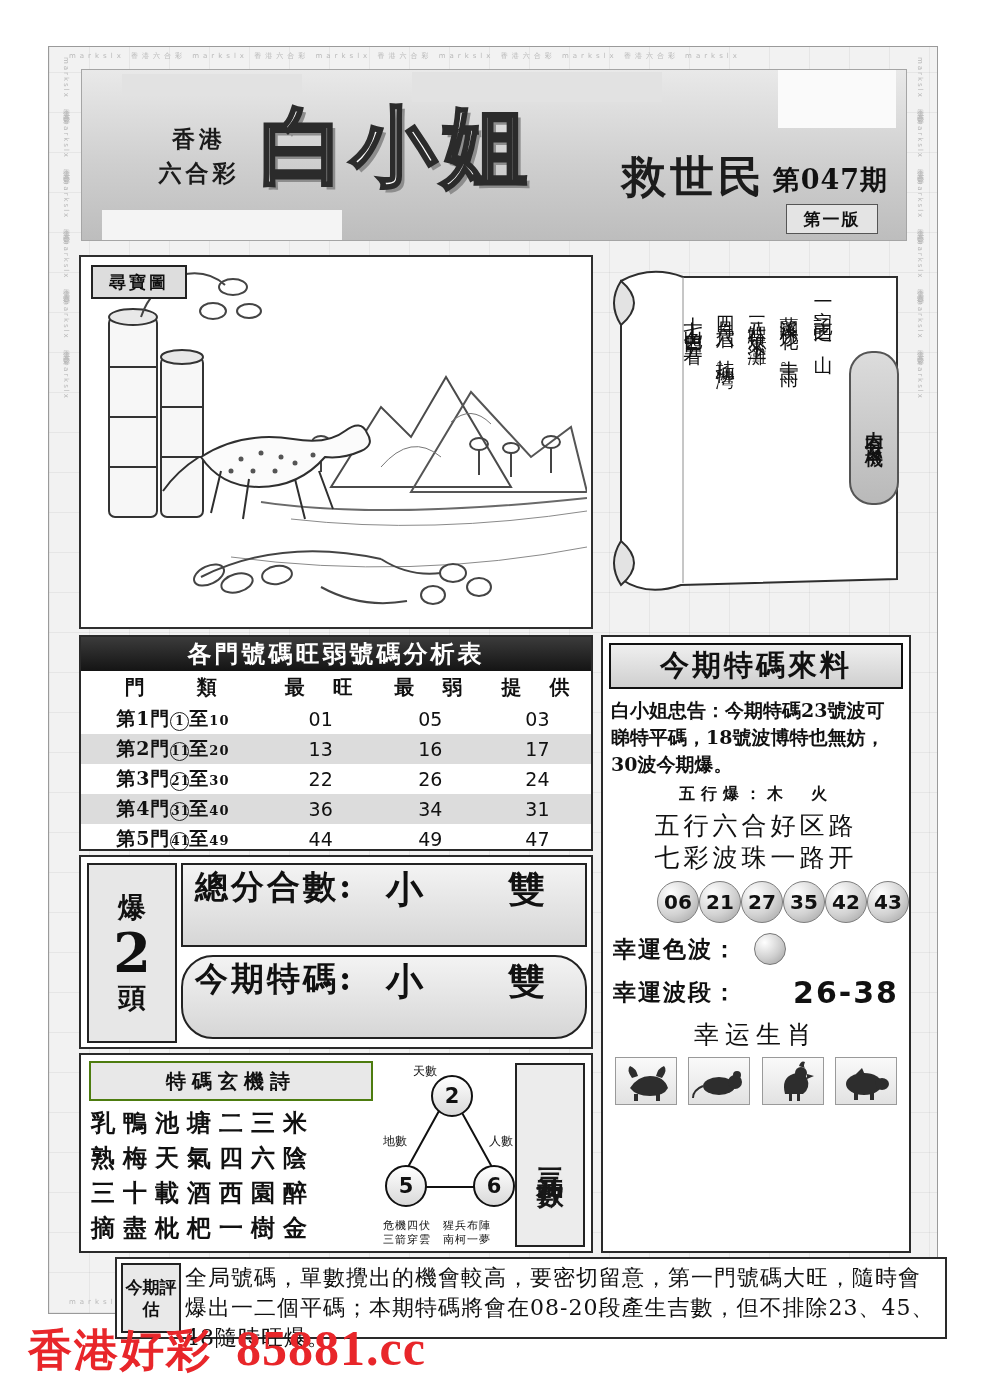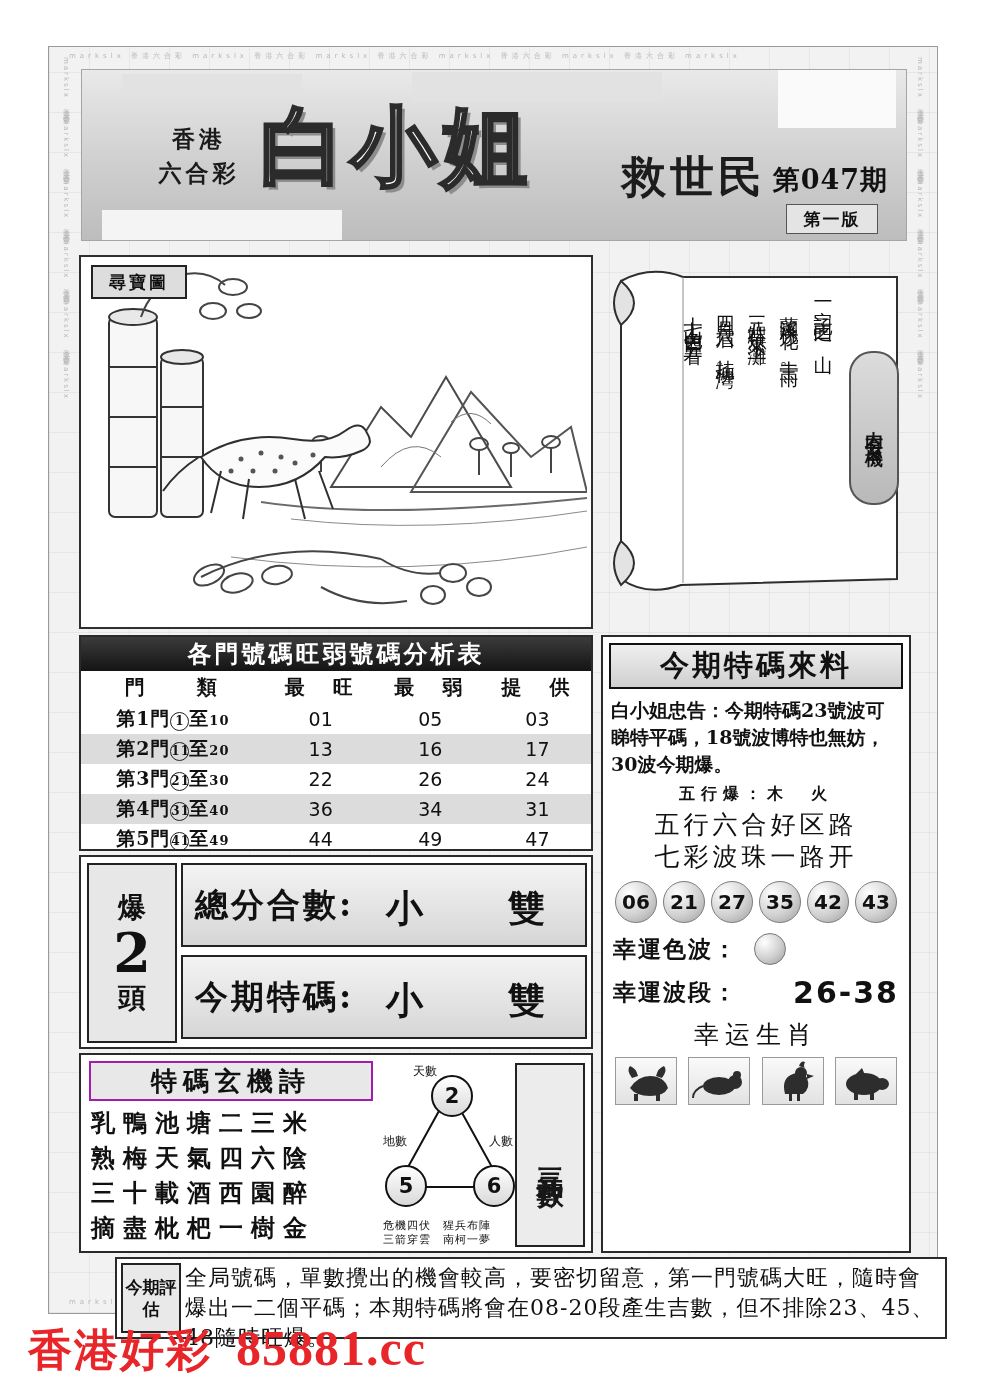--- a/index.html
+++ b/index.html
@@ -69,30 +69,30 @@
   .smallnum{font-size:13px;}
   td.num{font-family:"DejaVu Sans","Liberation Sans",sans-serif;font-size:19px;}
 
   
   #bao-panel{position:absolute;left:30px;top:808px;width:510px;height:190px;background:#fff;border:2px solid #2a2a2a;}
   #bao-left{position:absolute;left:6px;top:6px;width:86px;height:176px;border:2px solid #222;background:#e7e7e7;
             display:flex;flex-direction:column;align-items:center;justify-content:center;
             font-family:"DejaVu Serif","Liberation Serif",serif;font-weight:bold;}
   #bao-left .c1{font-size:28px;} #bao-left .c2{font-size:54px;line-height:52px;} #bao-left .c3{font-size:28px;}
   .bao-row{position:absolute;left:100px;width:402px;height:80px;border:2px solid #222;
-           background:linear-gradient(180deg,#f3f3f3,#d6d6d6);display:flex;align-items:center;}
+           background:linear-gradient(180deg,#f3f3f3,#d6d6d6);display:flex;}
   .bao-row .lab{font-family:"DejaVu Serif","Liberation Serif",serif;font-weight:bold;font-size:33px;
                 letter-spacing:3px;padding-left:12px;}
   .bao-row .val{position:absolute;right:16px;font-family:"DejaVu Serif","Liberation Serif",serif;
-                font-weight:bold;font-size:37px;letter-spacing:24px;margin-top:7px;}
+                font-weight:bold;font-size:37px;letter-spacing:24px;}
 
   
   #poem-panel{position:absolute;left:30px;top:1006px;width:510px;height:196px;background:#fff;border:2px solid #2a2a2a;}
-  #poem-head{position:absolute;left:8px;top:6px;width:280px;height:36px;border:2px solid #a21caf;background:#e8e8e8;
-             font-family:"DejaVu Serif","Liberation Serif",serif;font-weight:bold;font-size:26px;
+  #poem-head{position:absolute;left:8px;top:6px;width:280px;height:36px;border:2px solid #4d7c0f;background:#e8e8e8;
+             font-family:"DejaVu Serif","Liberation Serif",serif;font-weight:bold;font-size:20px;
              letter-spacing:6px;display:flex;align-items:center;justify-content:center;text-align:right;}
   #poem-lines{position:absolute;left:10px;top:50px;width:286px;font-family:"DejaVu Serif","Liberation Serif",serif;
               font-size:24px;line-height:35px;letter-spacing:8px;font-weight:bold;}
   #tri{position:absolute;left:302px;top:6px;width:134px;height:184px;}
   .tri-node{position:absolute;width:38px;height:38px;border:2px solid #111;border-radius:50%;
             background:linear-gradient(180deg,#fff,#d9d9d9);font-weight:bold;font-size:21px;
             display:flex;align-items:center;justify-content:center;font-family:"DejaVu Sans","Liberation Sans",sans-serif;}
   .tri-lab{position:absolute;font-size:12px;font-family:"DejaVu Serif","Liberation Serif",serif;}
   #tri-foot{position:absolute;left:302px;bottom:4px;width:146px;font-size:11px;line-height:14px;
             font-family:"DejaVu Serif","Liberation Serif",serif;letter-spacing:1px;}
@@ -102,23 +102,23 @@
 
   
   #right-panel{position:absolute;left:552px;top:588px;width:306px;height:614px;background:#fff;border:2px solid #2a2a2a;}
   #rp-title{margin:6px 6px 0 6px;height:42px;border:2px solid #111;background:linear-gradient(180deg,#efefef,#cfcfcf);
             font-family:"DejaVu Serif","Liberation Serif",serif;font-weight:bold;font-size:29px;letter-spacing:3px;
             display:flex;align-items:center;justify-content:center;}
   #rp-advice{margin:8px 8px 0 8px;font-family:"DejaVu Serif","Liberation Serif",serif;font-weight:bold;
              font-size:19px;line-height:27px;letter-spacing:0px;}
   #rp-wuxing{margin:6px 0 0 0;text-align:center;font-family:"DejaVu Serif","Liberation Serif",serif;
              font-weight:bold;font-size:16px;letter-spacing:6px;}
-  #rp-hand{margin-top:4px;text-align:center;font-family:Liberation Serif, serif;
+  #rp-hand{margin-top:4px;text-align:center;font-family:Liberation Sans, sans-serif;
            font-size:25px;line-height:32px;letter-spacing:4px;}
-  #balls{display:flex;justify-content:center;gap:6px;margin-top:8px;}
+  #balls{display:flex;justify-content:flex-end;gap:0;margin-top:8px;}
   .ball{width:40px;height:40px;border-radius:50%;background:radial-gradient(circle at 32% 28%,#ffffff,#d2d2d2 55%,#9e9e9e);
         border:1px solid #7d7d7d;display:flex;align-items:center;justify-content:center;font-weight:bold;
         font-size:20px;font-family:"DejaVu Sans","Liberation Sans",sans-serif;}
   .rp-line{display:flex;align-items:center;margin:10px 10px 0 10px;font-family:"DejaVu Serif","Liberation Serif",serif;
            font-weight:bold;font-size:23px;letter-spacing:2px;}
   .colorball{width:30px;height:30px;border-radius:50%;margin-left:16px;
              background:radial-gradient(circle at 32% 28%,#ffffff,#cfcfcf 55%,#9c9c9c);border:1px solid #777;}
   #rp-band{margin-left:auto;font-family:"DejaVu Sans","Liberation Sans",sans-serif;font-size:30px;}
   #rp-luck{margin-top:8px;text-align:center;font-family:"DejaVu Serif","Liberation Serif",serif;
            font-size:25px;letter-spacing:6px;}
@@ -311,21 +311,21 @@
     <div id="bao-panel">
       <div id="bao-left">
         <div class="c1">爆</div>
         <div class="c2">2</div>
         <div class="c3">頭</div>
       </div>
       <div class="bao-row" style="top:6px;">
         <span class="lab">總分合數:</span>
         <span class="val">小　雙</span>
       </div>
-      <div class="bao-row" style="top:98px;">
+      <div class="bao-row" style="top:98px;border-radius:32px;">
         <span class="lab">今期特碼:</span>
         <span class="val">小　雙</span>
       </div>
     </div>
 
     <div id="poem-panel">
       <div id="poem-head">特碼玄機詩</div>
       <div id="poem-lines">
         <div>乳鴨池塘二三米</div>
         <div>熟梅天氣四六陰</div>

